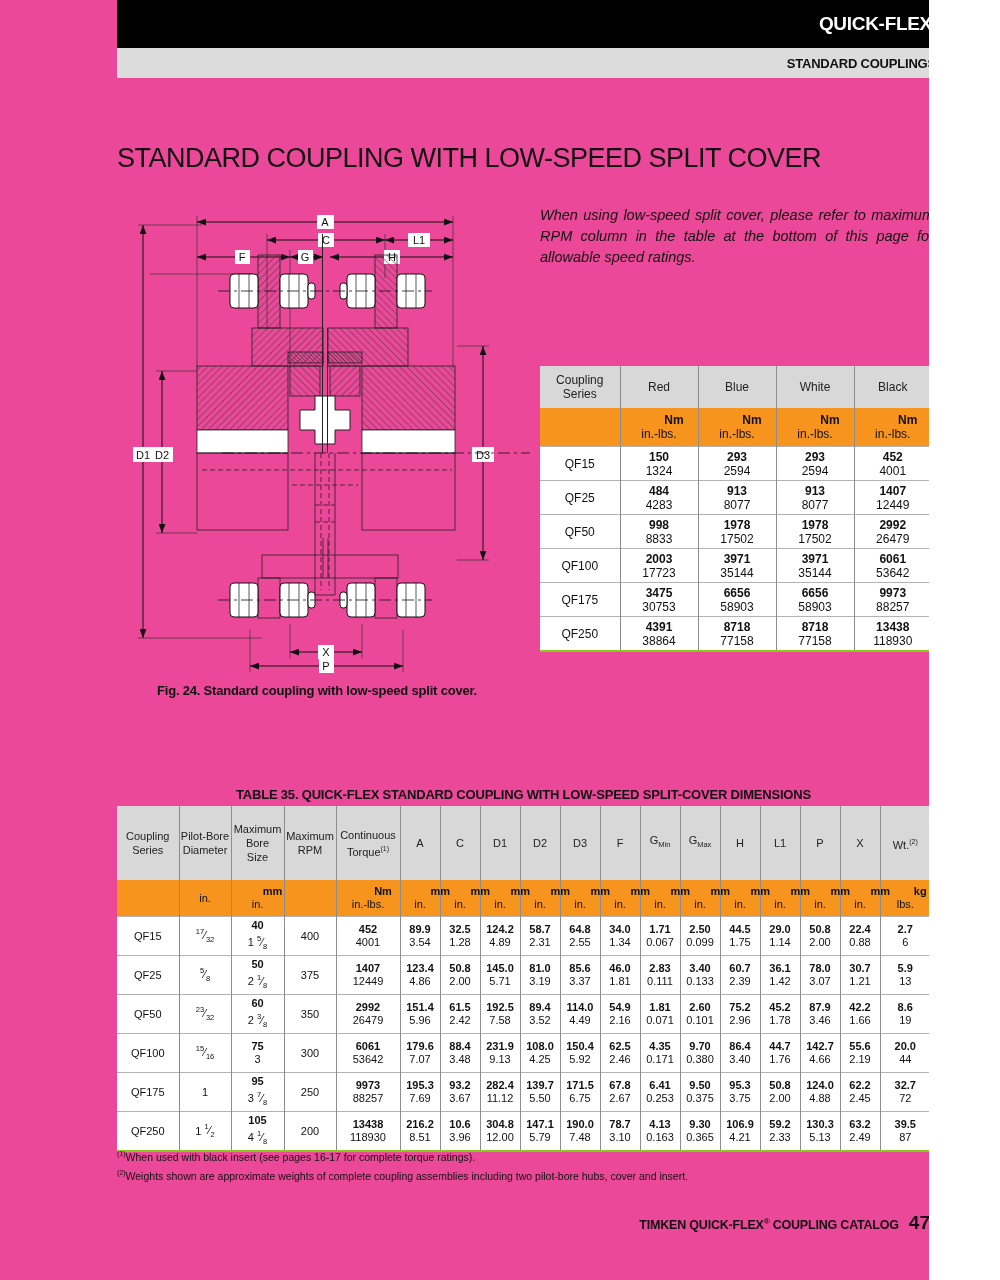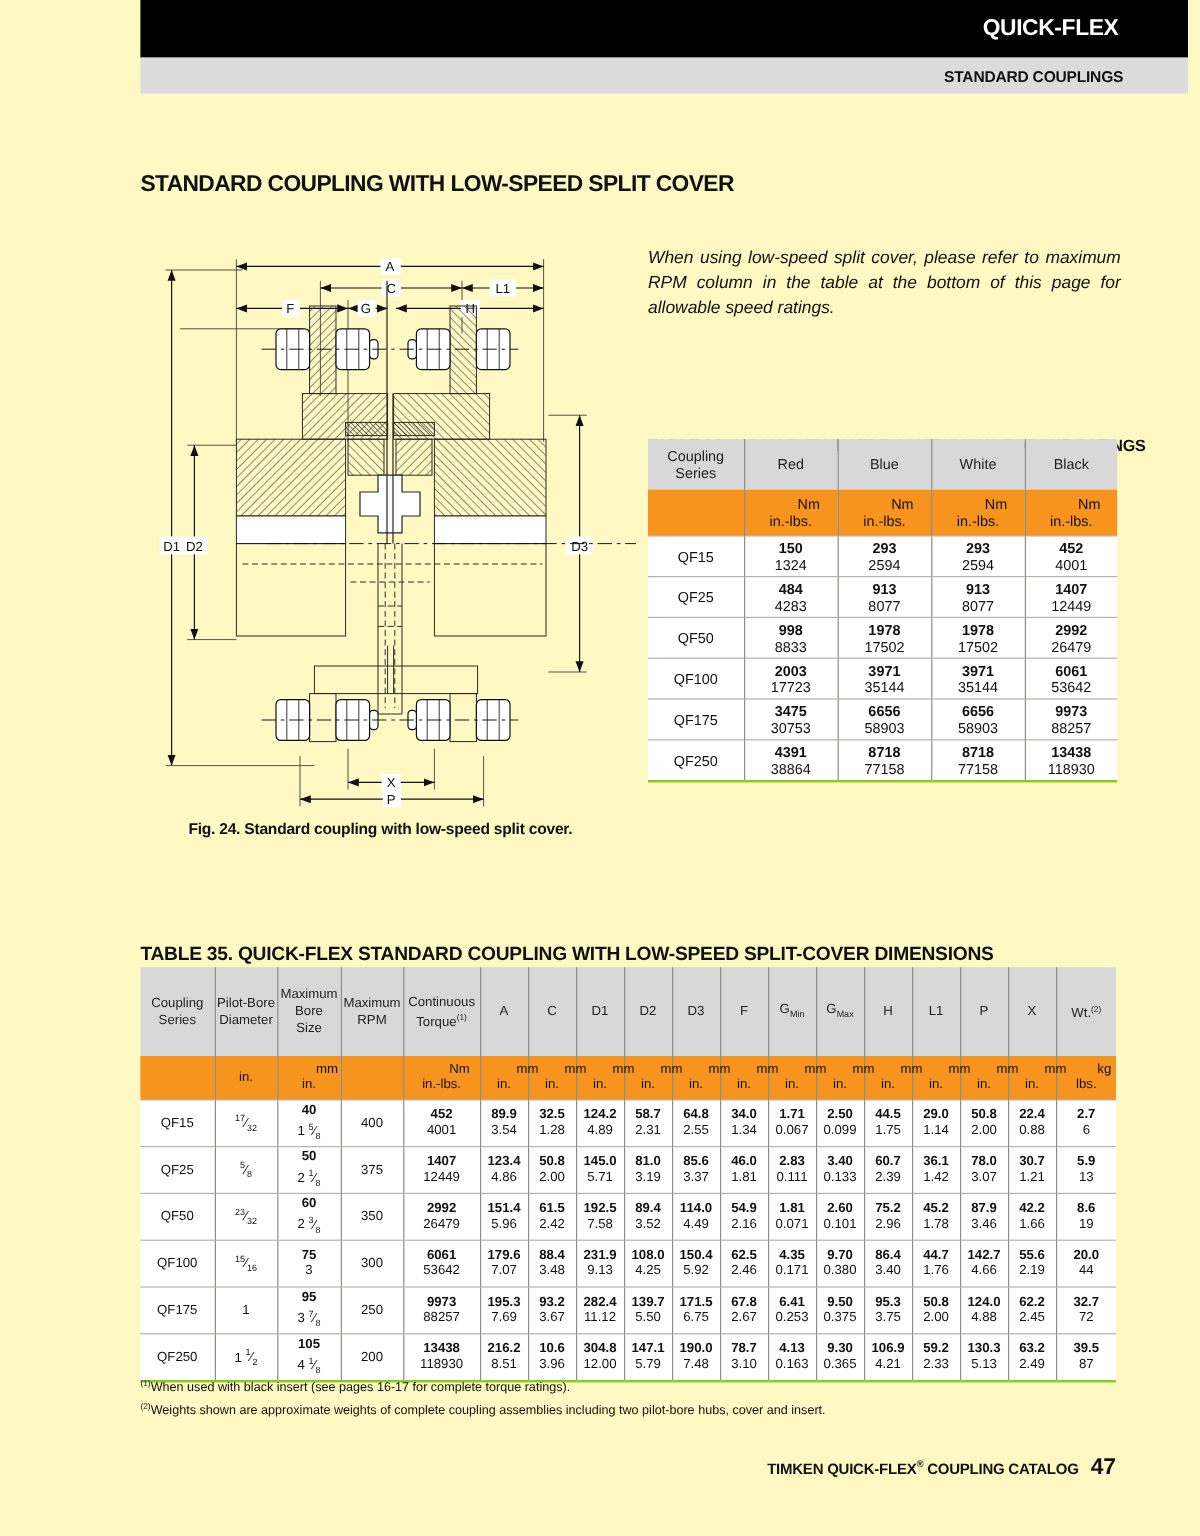--- a/index.html
+++ b/index.html
@@ -1,56 +1,56 @@
 <!DOCTYPE html>
 <html><head>
 <meta charset="utf-8">
 <style>
   html,body{margin:0;padding:0;background:#fff;}
-  .page{position:relative;width:1000px;height:1280px;background:#fef9c3;overflow:hidden;
+  .page{position:relative;width:929px;height:1280px;background:#ec4899;overflow:hidden;
         font-family:"Liberation Sans","DejaVu Sans",sans-serif;color:#111;}
   
   .bar-black{position:absolute;left:117px;top:0;width:873px;height:48px;background:#000;
              display:flex;align-items:center;justify-content:flex-end;}
   .bar-black span{color:#fff;font-size:19px;font-weight:bold;letter-spacing:-.3px;padding-right:58px;}
   .bar-gray{position:absolute;left:117px;top:48px;width:873px;height:30px;background:var(--subbar,#dcdcdc);
             display:flex;align-items:center;justify-content:flex-end;}
   .bar-gray span{color:#111;font-size:13px;font-weight:bold;letter-spacing:-.2px;padding-right:54px;}
   
-  .page-title{position:absolute;left:117px;top:143px;font-size:19px;font-weight:bold;letter-spacing:-.5px;}
+  .page-title{position:absolute;left:117px;top:143px;font-size:27px;font-weight:normal;letter-spacing:-.5px;}
   
   .figure-wrap{position:absolute;left:112px;top:200px;width:420px;height:482px;}
   .fig-caption{position:absolute;left:117px;top:683px;width:400px;text-align:center;
                font-size:13px;font-weight:bold;letter-spacing:-.2px;}
   
   .note{position:absolute;left:540px;top:205px;width:394px;}
   .note-heading{text-align:center;font-size:17px;letter-spacing:.5px;margin-bottom:12px;}
   .note-body{font-style:italic;font-size:14.5px;line-height:21px;text-align:justify;}
   
   table{border-collapse:collapse;table-layout:fixed;}
   th,td{padding:0;margin:0;text-align:center;vertical-align:middle;font-weight:normal;}
   .vline{border-left:1px solid #8d8d8d;}
   .hdr-row th{background:var(--hdrgray,#d8d8d8);font-size:11.5px;line-height:14px;color:#222;}
   .unit-row td{background:var(--orange,#f7941e);font-size:11px;line-height:13px;}
-  .u-top{font-weight:normal;padding-left:30px;}
+  .u-top{font-weight:bold;padding-left:30px;}
   .pair-top{font-weight:bold;}
   tbody td{border-top:1px solid #b3b3b3;font-size:11px;line-height:13px;background:#fff;}
   tbody tr:last-child td{border-bottom:2px solid #84cc16;}
   .fr sup{font-size:7.5px;} .fr sub{font-size:7.5px;}
   sup.note-mark{font-size:7px;vertical-align:super;}
   sub.gsub{font-size:7.5px;}
   
   .t34-title{position:absolute;left:540px;top:364px;font-size:13.5px;font-weight:bold;letter-spacing:-.2px;}
   .t34{position:absolute;left:540px;top:366px;width:391px;}
   .t34 .hdr-row th{height:42px;font-size:12px;}
   .t34 .unit-row td{height:38px;font-size:12px;line-height:14px;}
   .t34 tbody td{height:33px;font-size:12px;line-height:14px;}
   
-  .t35-title{position:absolute;left:117px;top:787px;width:813px;text-align:left;
-             font-size:16px;font-weight:bold;letter-spacing:-.2px;}
+  .t35-title{position:absolute;left:117px;top:787px;width:813px;text-align:center;
+             font-size:13px;font-weight:bold;letter-spacing:-.2px;}
   .t35{position:absolute;left:117px;top:806px;width:813px;}
   .t35 .hdr-row th{height:74px;font-size:11px;}
   .t35 .unit-row td{height:36px;}
   .t35 tbody td{height:38px;}
   
   .footnotes{position:absolute;left:117px;top:1146px;font-size:10.5px;line-height:16px;}
   .footer{position:absolute;left:117px;top:1212px;width:813px;text-align:right;}
   .footer .cat{font-size:12.5px;font-weight:bold;letter-spacing:-.2px;}
   .footer .cat sup{font-size:8px;}
   .footer .pagenum{font-size:19px;font-weight:bold;margin-left:10px;}

